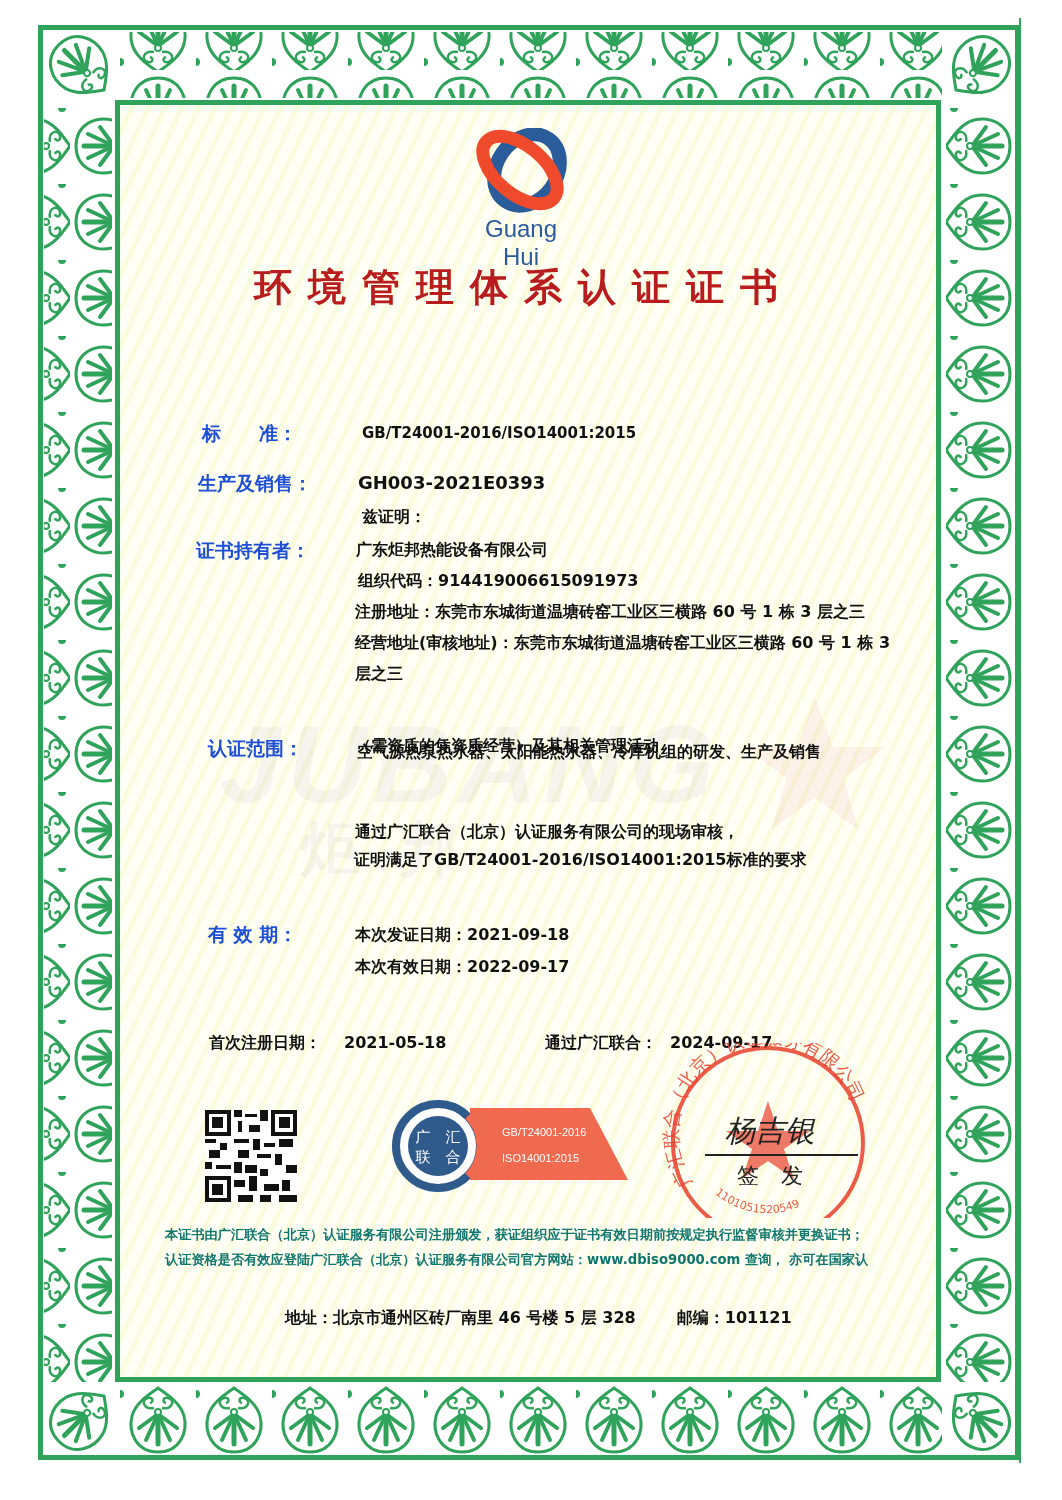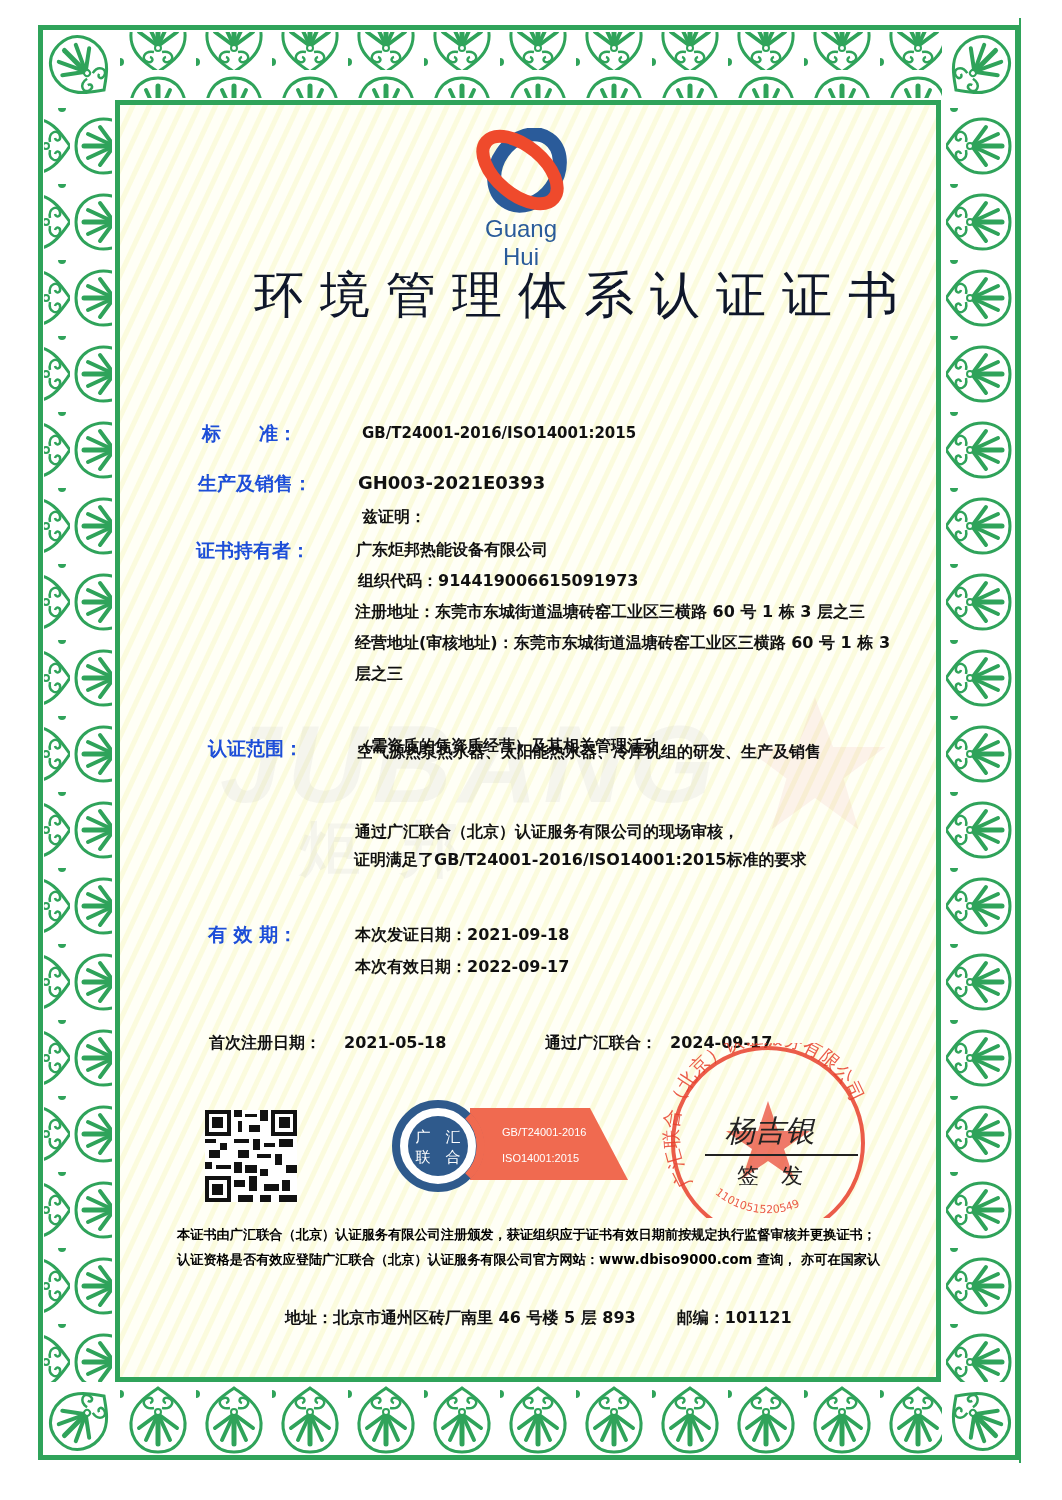--- a/index.html
+++ b/index.html
@@ -36,30 +36,30 @@
     position:absolute; left:740px; top:690px; width:150px; height:150px;
   }
   .logo {
     position:absolute; left:465px; top:128px; width:120px; height:120px;
   }
   .logo-text {
     position:absolute; left:466px; top:215px; width:110px; text-align:center;
     font-family:"Liberation Sans", sans-serif; font-size:24px; color:#2a5b9a; letter-spacing:0px;
   }
   .title {
-    position:absolute; left:254px; top:262px; font-size:50px; font-weight:normal; letter-spacing:16px;
-    color:#0f172a;
+    position:absolute; left:254px; top:262px; font-size:38px; font-weight:bold; letter-spacing:16px;
+    color:#b91c1c;
   }
   .row-label { position:absolute; font-size:19px; font-weight:bold; color:#1d4ed8; }
   .row-text { position:absolute; font-size:16px; font-weight:bold; color:#111; white-space:nowrap; }
   .row-text.big { font-size:17px; }
   .qr { position:absolute; left:200px; top:1110px; width:102px; height:92px; }
   .badge { position:absolute; left:390px; top:1100px; width:240px; height:92px; }
   .stamp { position:absolute; left:660px; top:1043px; width:215px; height:175px; }
-  .notice { position:absolute; left:165px; top:1222px; width:760px; font-size:13.2px; font-weight:bold; line-height:25px; color:#000000;margin-left:12px; }
+  .notice { position:absolute; left:165px; top:1222px; width:760px; font-size:13.2px; font-weight:bold; line-height:25px; color:#0f766e; }
   .footer-addr { position:absolute; left:285px; top:1308px; font-size:16px; font-weight:bold; color:#111; white-space:nowrap; }
 </style>
 </head>
 <body>
 
 <div class="outer-frame"></div>
 <div class="outer-line-right"></div>
 
 <svg style="position:absolute;left:0;top:0;" width="1062" height="1500">
   <defs>
@@ -228,16 +228,16 @@
   <line x1="45" y1="112" x2="198" y2="112" stroke="#222" stroke-width="2"></line>
   <text x="110" y="140" text-anchor="middle" font-size="22" fill="#222" font-family="DejaVu Serif, serif">签　发</text>
 </svg>
 
 <div class="notice">
   <div>本证书由广汇联合（北京）认证服务有限公司注册颁发，获证组织应于证书有效日期前按规定执行监督审核并更换证书；</div>
   <div>认证资格是否有效应登陆广汇联合（北京）认证服务有限公司官方网站：www.dbiso9000.com 查询， 亦可在国家认</div>
 </div>
 
 <div class="footer-addr">
-  <span>地址：北京市通州区砖厂南里 46 号楼 5 层 893</span>
+  <span>地址：北京市通州区砖厂南里 46 号楼 5 层 328</span>
   <span style="display:inline-block;width:30px;"></span>
   <span>邮编：101121</span>
 </div>
 
 </body></html>

